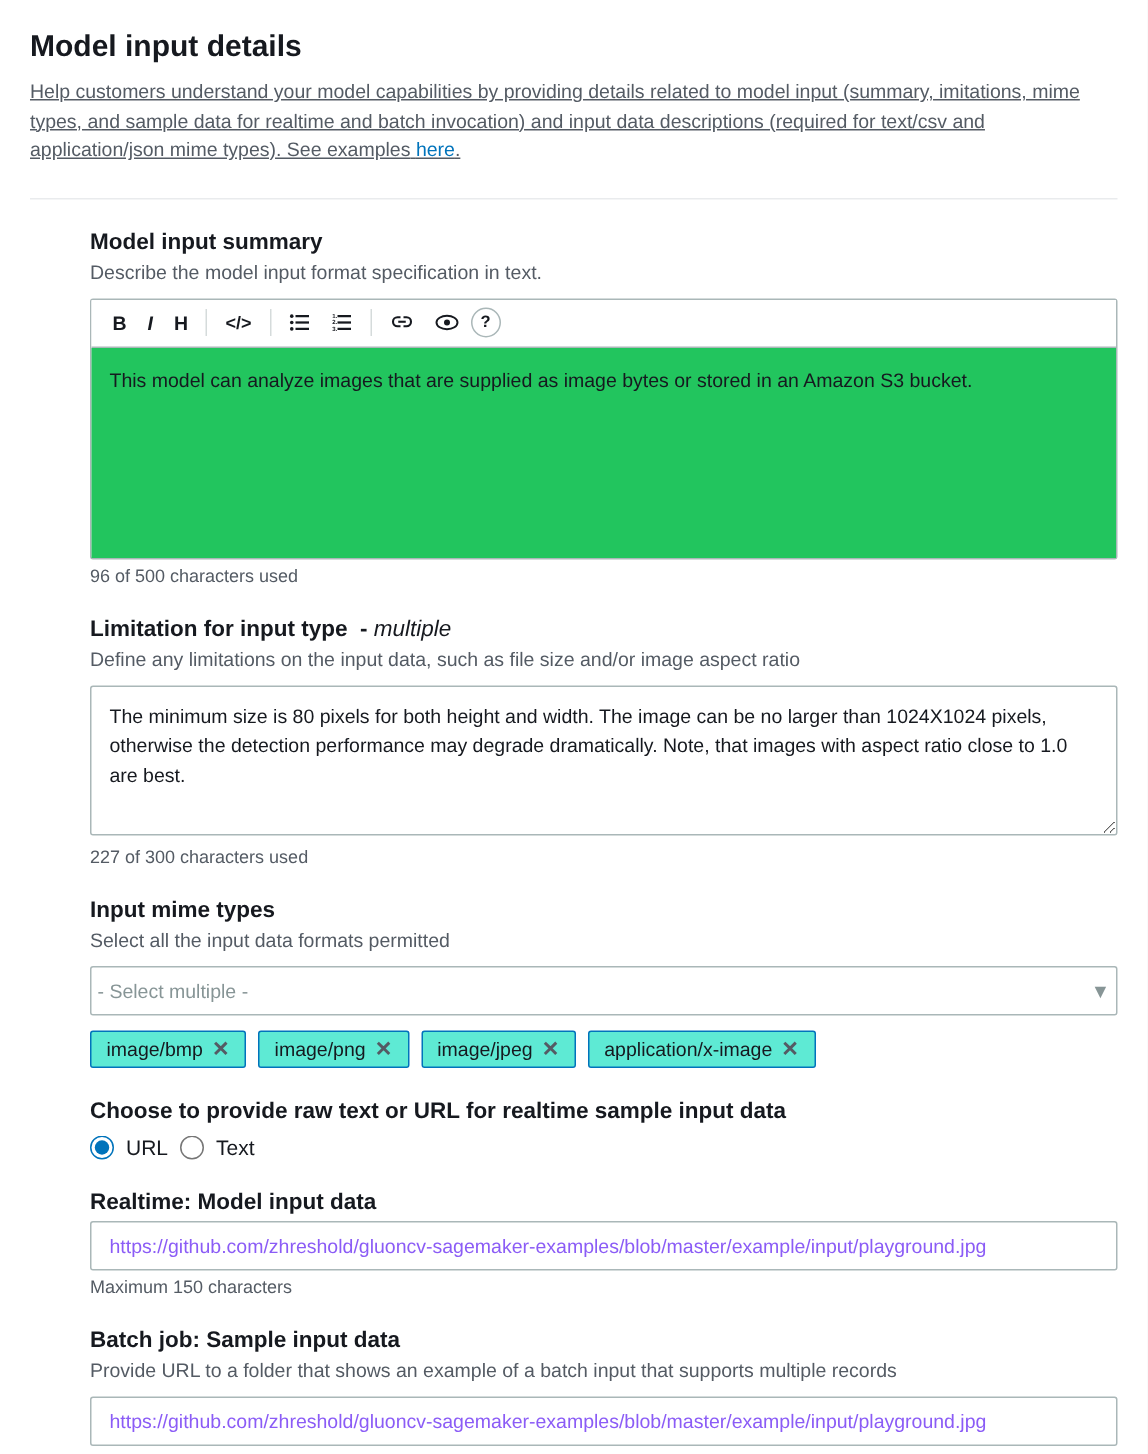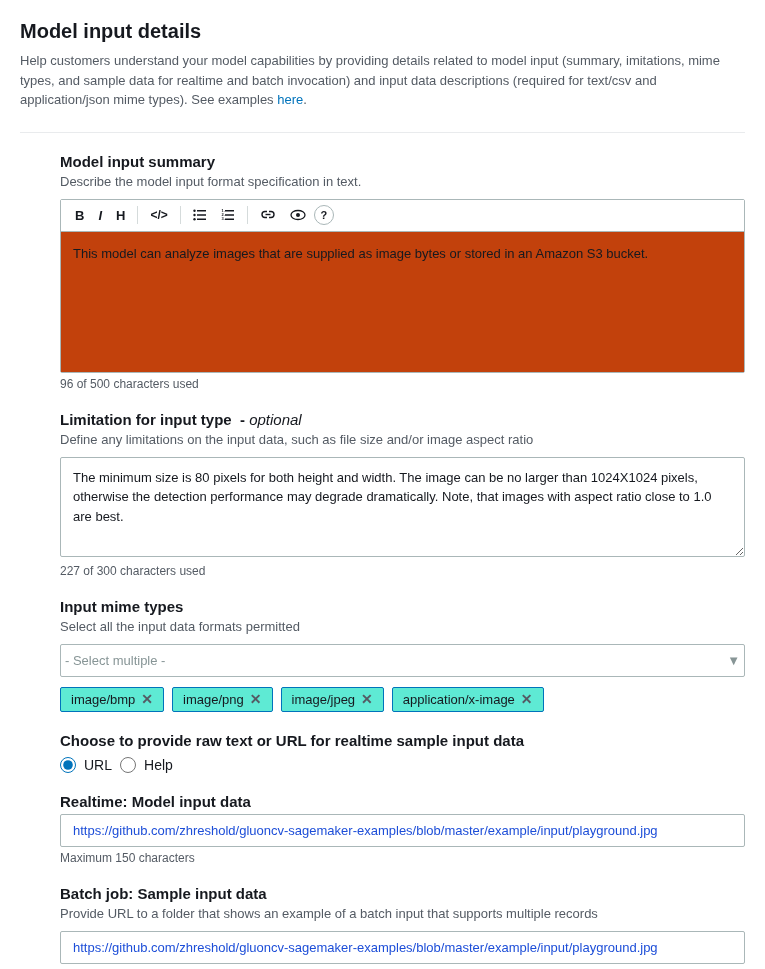--- a/index.html
+++ b/index.html
@@ -18,20 +18,21 @@
     .page-title {
       font-size: 20px;
       font-weight: 700;
       margin-bottom: 8px;
     }
     .page-desc {
       font-size: 13px;
       color: #545b64;
       line-height: 1.5;
       margin-bottom: 22px;
+      text-decoration: underline;
     }
     .page-desc a {
       color: #0073bb;
       text-decoration: none;
     }
     .divider {
       border: none;
       border-top: 1px solid #e9ebed;
       margin: 16px 0;
     }
@@ -74,21 +75,21 @@
       width: 1px;
       height: 18px;
       background: #d5dbdb;
       margin: 0 4px;
     }
     .editor-content {
       min-height: 140px;
       padding: 12px;
       font-size: 13px;
       color: #16191f;
-      background: #c2410c;
+      background: #22c55e;
       line-height: 1.5;
     }
     .char-count {
       font-size: 12px;
       color: #545b64;
       margin-top: 4px;
     }
     .textarea-field {
       width: 100%;
       border: 1px solid #aab7b8;
@@ -102,21 +103,21 @@
       line-height: 1.5;
       outline: none;
     }
     .input-field {
       width: 100%;
       border: 1px solid #aab7b8;
       border-radius: 2px;
       padding: 8px 12px;
       font-size: 13px;
       font-family: inherit;
-      color: #1d4ed8;
+      color: #8b5cf6;
       outline: none;
     }
     .section-gap { margin-top: 20px; margin-left: 40px; }
     .select-box {
       width: 100%;
       border: 1px solid #aab7b8;
       border-radius: 2px;
       padding: 8px 4px;
       font-size: 13px;
       color: #879596;
@@ -236,21 +237,21 @@
         <button class="toolbar-btn" style="border:1px solid #aab7b8; border-radius:50%; width:20px; height:20px; font-size:11px; padding:0;">?</button>
       </div>
       <div class="editor-content" contenteditable="true" style="">This model can analyze images that are supplied as image bytes or stored in an Amazon S3 bucket.</div>
     </div>
     <div class="char-count">96 of 500 characters used</div>
   </div>
 
   <div class="section-gap">
     <div class="section-title">
       <span>Limitation for input type</span>
-      &nbsp;-&nbsp;<span class="optional-italic">optional</span>
+      &nbsp;-&nbsp;<span class="optional-italic">multiple</span>
     </div>
     <div class="section-desc">Define any limitations on the input data, such as file size and/or image aspect ratio</div>
     <textarea class="textarea-field" rows="4" value="The minimum size is 80 pixels for both height and width. The image can be no larger than 1024X1024 pixels, otherwise the detection performance may degrade dramatically. Note, that images with aspect ratio close to 1.0 are best." style="">The minimum size is 80 pixels for both height and width. The image can be no larger than 1024X1024 pixels, otherwise the detection performance may degrade dramatically. Note, that images with aspect ratio close to 1.0 are best.</textarea>
     <div class="char-count">227 of 300 characters used</div>
   </div>
 
   <div class="section-gap">
     <div class="section-title">Input mime types</div>
     <div class="section-desc">Select all the input data formats permitted</div>
     <div class="select-box">
@@ -279,21 +280,21 @@
 
   <div class="section-gap">
     <div class="section-title">Choose to provide raw text or URL for realtime sample input data</div>
     <div class="radio-group">
       <label class="radio-label">
         <input type="radio" class="radio-input" name="input_type" checked="" style="">
         <span>URL</span>
       </label>
       <label class="radio-label">
         <input type="radio" class="radio-input" name="input_type" style="">
-        <span>Help</span>
+        <span>Text</span>
       </label>
     </div>
   </div>
 
   <div class="section-gap">
     <div class="section-title">Realtime: Model input data</div>
     <input type="text" class="input-field" value="https://github.com/zhreshold/gluoncv-sagemaker-examples/blob/master/example/input/playground.jpg" style="">
     <div class="max-chars">Maximum 150 characters</div>
   </div>
 

